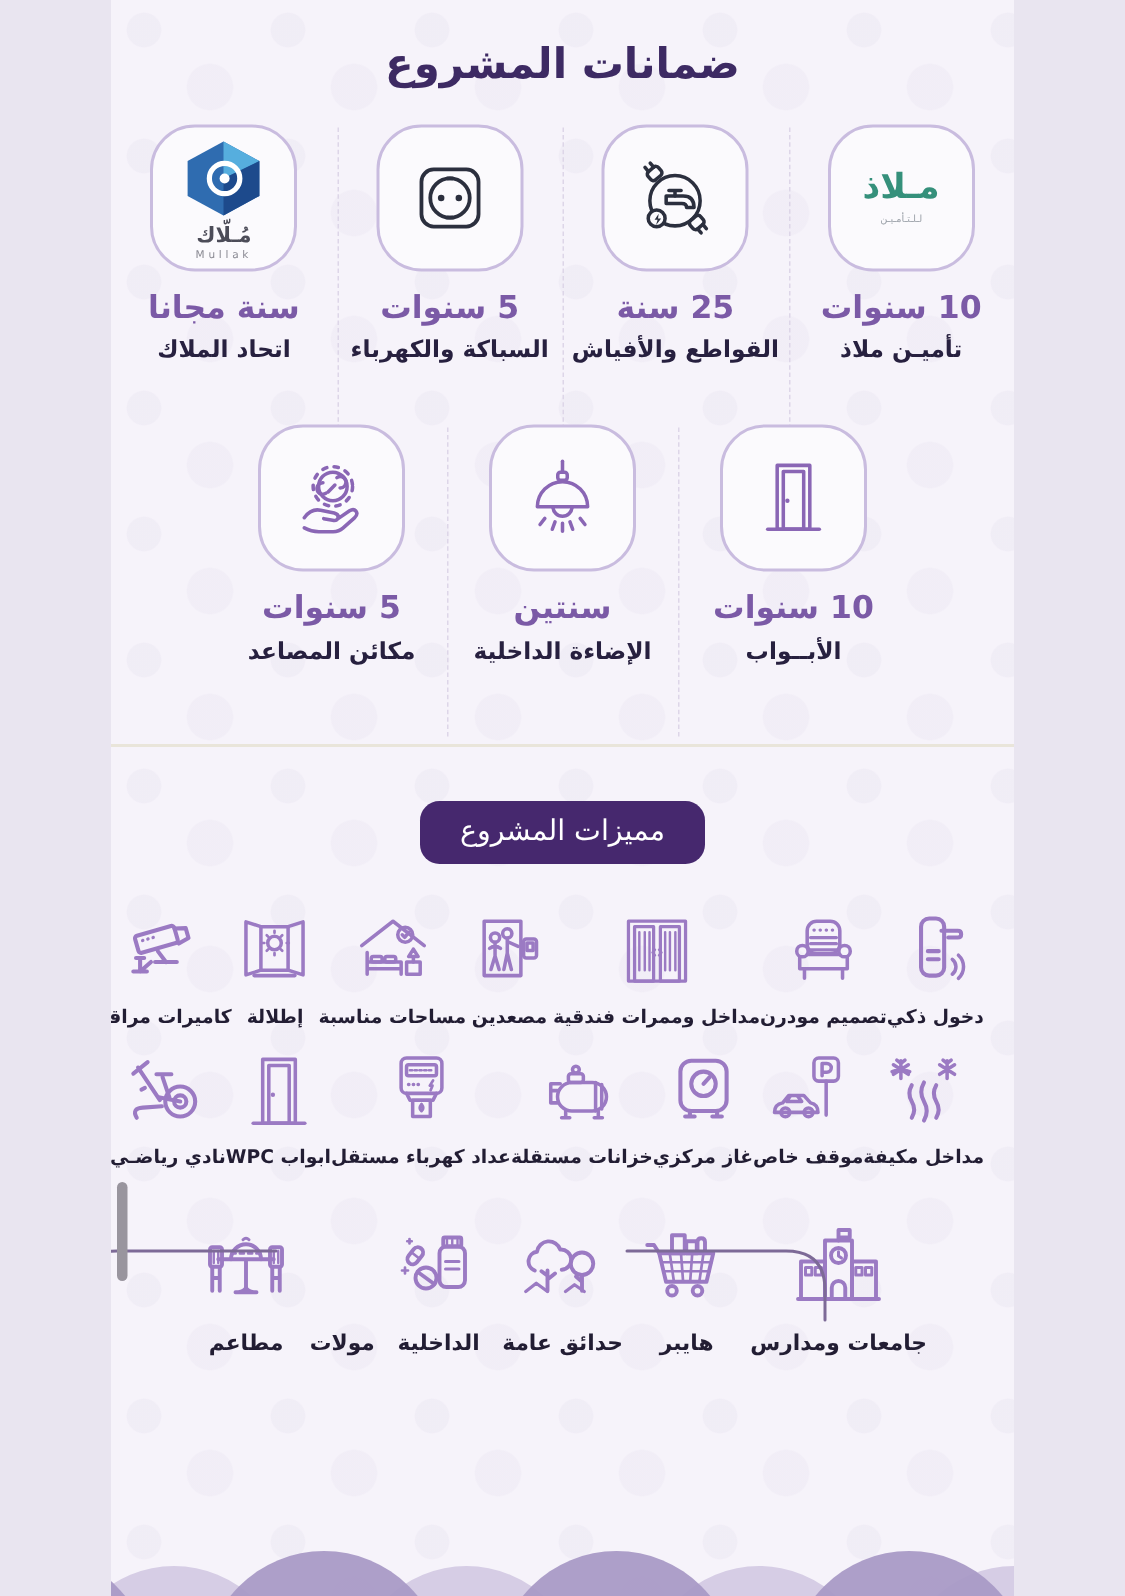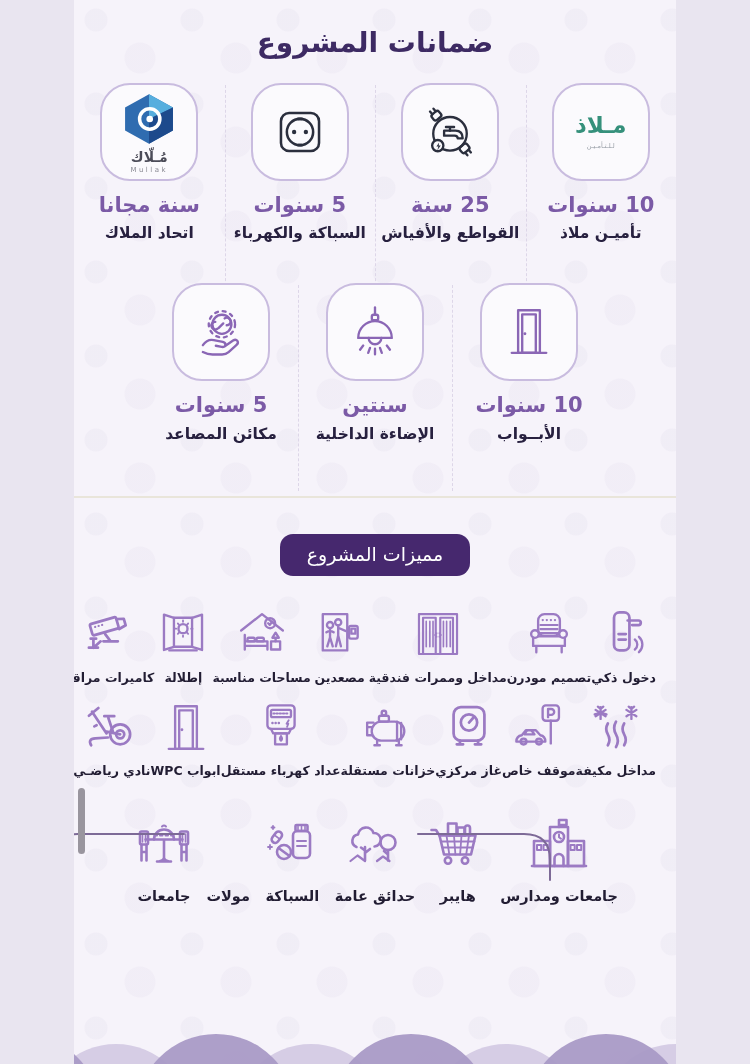--- a/index.html
+++ b/index.html
@@ -375,40 +375,40 @@
               <path d="M38 12.5 v3 M41.5 12.5 v3 M45 12.5 v3" stroke-width="1.6"></path>
               <path d="M37 27 h9 M37 32 h9" stroke-width="2"></path>
               <circle cx="24" cy="38" r="7"></circle>
               <path d="M18.5 34 l11 8"></path>
               <g transform="rotate(38 17 23)">
                 <rect x="13.5" y="17" width="7" height="12.5" rx="3.5"></rect>
                 <path d="M13.5 23 h7" stroke-width="1.8"></path>
               </g>
               <path d="M10 31 v4 m-2 -2 h4 M13 12 v3 m-1.5 -1.5 h3" stroke-width="1.8"></path>
             </svg></div>
-    <div class="svc-label">السباكة</div>
+    <div class="svc-label">الداخلية</div>
   </div>
   <div class="svc-item">
     <div class="svc-label">مولات</div>
   </div>
   <div class="svc-item">
     <div class="svc-icon"><svg viewBox="0 0 64 64" fill="none" stroke="currentColor" stroke-width="2.6" stroke-linecap="round" stroke-linejoin="round">
               <path d="M13.5 25.5 h37 M32 25.5 v19"></path>
               <path d="M25 47.5 h14 M32 44.5 q-1 2 -5 3 m5 -3 q1 2 5 3"></path>
               <path d="M22 25.5 a10 10 0 0 1 20 0"></path>
               <path d="M30 12.5 q2 -2 4 0" stroke-width="2"></path>
               <path d="M22.5 21.5 h19" stroke-dasharray="2.5 3" stroke-width="2"></path>
               <rect x="8" y="17.5" width="8" height="13" rx="1.5"></rect>
               <path d="M10.5 20 v8 M13.5 20 v8" stroke-width="1.6"></path>
               <path d="M9.5 30.5 v16 M14.5 30.5 v16 M9.5 38 h5"></path>
               <rect x="48" y="17.5" width="8" height="13" rx="1.5"></rect>
               <path d="M50.5 20 v8 M53.5 20 v8" stroke-width="1.6"></path>
               <path d="M49.5 30.5 v16 M54.5 30.5 v16 M49.5 38 h5"></path>
             </svg></div>
-    <div class="svc-label">جامعات</div>
+    <div class="svc-label">مطاعم</div>
   </div>
       </div>
   </div>
 
   <svg class="scallops" viewBox="0 0 750 36">
     <circle cx="35" cy="92" r="76" fill="#d6cde5"></circle>
     <circle cx="190" cy="92" r="76" fill="#d6cde5"></circle>
     <circle cx="385" cy="92" r="76" fill="#d6cde5"></circle>
     <circle cx="580" cy="92" r="76" fill="#d6cde5"></circle>
     <circle cx="750" cy="92" r="76" fill="#d6cde5"></circle>

